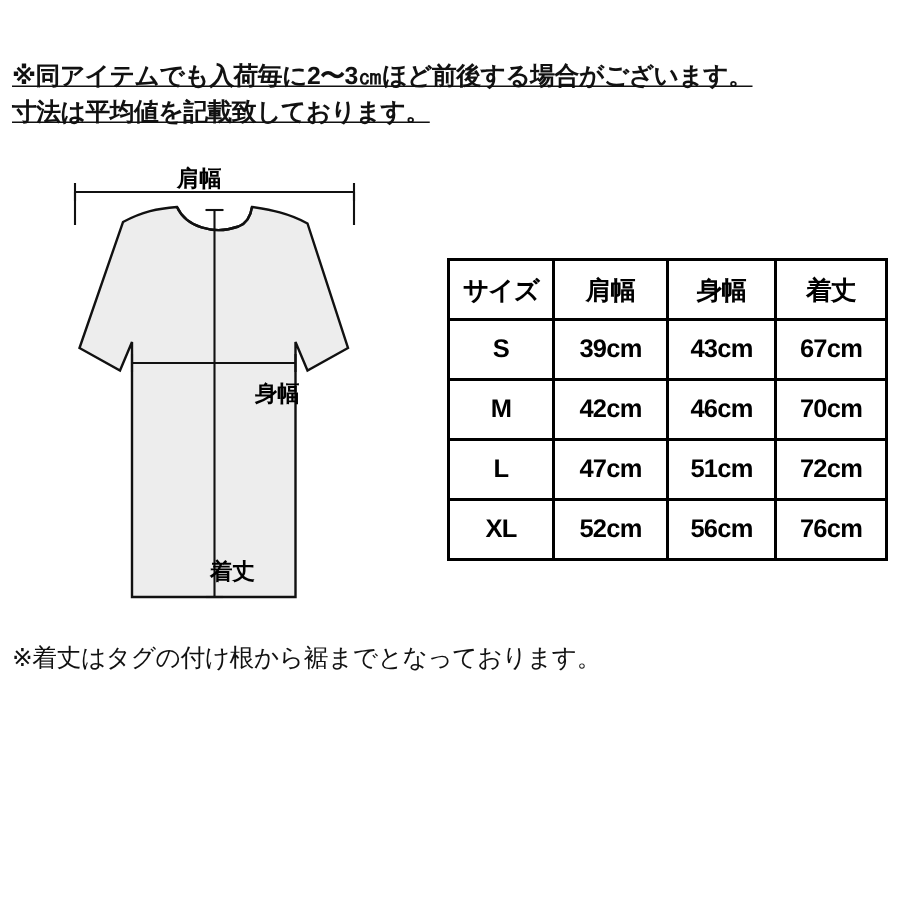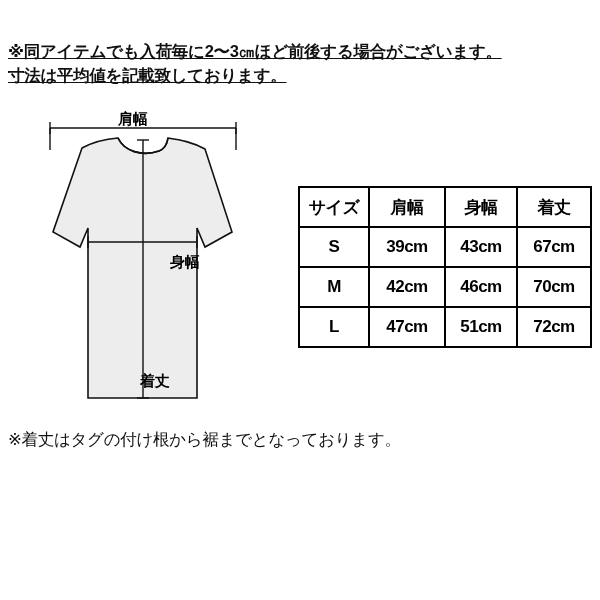--- a/index.html
+++ b/index.html
@@ -69,21 +69,21 @@
     background: transparent;
   }
   #label-shoulder { left: 118px; top: 0px; }
   #label-chest    { left: 170px; top: 143px; }
   #label-length   { left: 140px; top: 262px; }
 
   
   #size-table {
     position: absolute;
     left: 298px;
-    top: 186px;
+    top: 172px;
     border-collapse: collapse;
     background: #fff;
     border-radius: 17px;
   }
   #size-table th, #size-table td {
     border: 2px solid #000;
     text-align: center;
     vertical-align: middle;
     font-size: 17px;
     font-weight: bold;
@@ -178,18 +178,24 @@
         <td>42cm</td>
         <td>46cm</td>
         <td>70cm</td>
       </tr>
       <tr>
         <td>L</td>
         <td>47cm</td>
         <td>51cm</td>
         <td>72cm</td>
       </tr>
+      <tr>
+        <td>XL</td>
+        <td>52cm</td>
+        <td>56cm</td>
+        <td>76cm</td>
+      </tr>
     </tbody>
   </table>
 
   <div class="note-bottom">※着丈はタグの付け根から裾までとなっております。</div>
 
 </div>
 
 </body></html>

